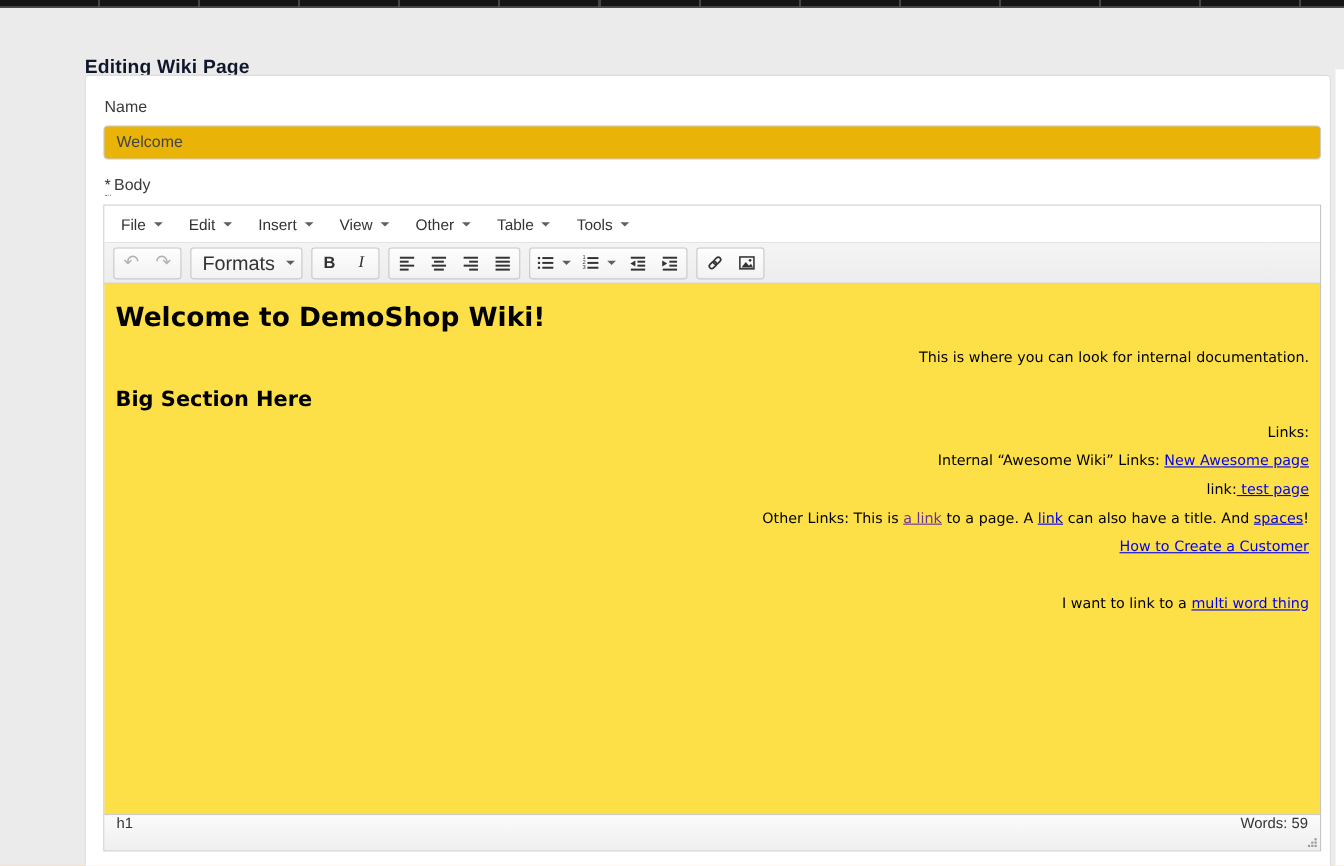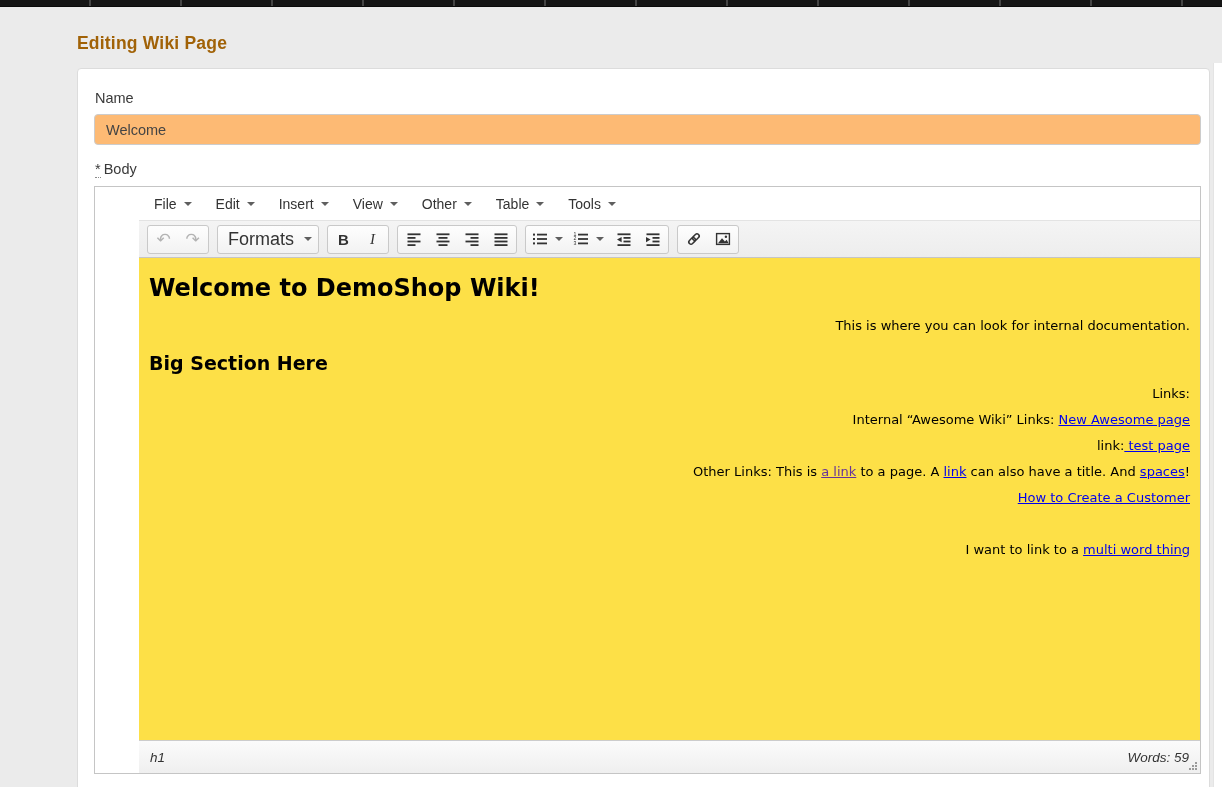--- a/index.html
+++ b/index.html
@@ -19,45 +19,45 @@
     background:repeating-linear-gradient(90deg,#151515 0 89px,#454545 89px 91px);
     border-bottom:1px solid #0a0a0a;
   }
   
   .scroll-track{
     position:absolute;top:63px;right:0;width:9px;height:724px;
     background:#ffffff;border-left:1px solid #e4e4e4;
   }
   
   .page-title{
-    position:absolute;left:77px;top:33px;margin:0;
-    font-size:17.5px;font-weight:bold;color:#a16207;letter-spacing:.2px;
+    position:absolute;left:77px;top:50px;margin:0;
+    font-size:17.5px;font-weight:bold;color:#0f172a;letter-spacing:.2px;
   }
   
   .card{
     position:absolute;left:77px;top:68px;width:1133px;height:760px;
     background:#fff;border:1px solid #dcdcdc;border-radius:4px;
   }
   .field-label{
     position:absolute;left:17px;font-size:14.5px;color:#3a3a3a;
   }
   .name-label{top:21px;}
   .body-label{top:92px;}
   .req{border-bottom:1px dotted #8a8a8a;text-decoration:none;margin-right:3px;}
   .name-input{
     position:absolute;left:16px;top:45px;width:1107px;height:31px;
-    border:1px solid #cccccc;border-radius:4px;background:#fdba74;
+    border:1px solid #cccccc;border-radius:4px;background:#eab308;
     padding:0 11px;font-size:14.5px;color:#444;
     font-family:"Liberation Sans", sans-serif;outline:none;
   }
   
   .editor{
     position:absolute;left:16px;top:117px;width:1107px;height:588px;
     border:1px solid #c5c5c5;background:#fff;
-    display:flex;flex-direction:column;padding-left:44px;
+    display:flex;flex-direction:column;
   }
   
   .menubar{
     height:34px;flex:0 0 34px;display:flex;align-items:stretch;
     background:#fff;border-bottom:1px solid #e3e3e3;padding-left:3px;
   }
   .menu-item{
     display:flex;align-items:center;padding:0 12px;
     font-size:14px;color:#333;cursor:default;
   }
@@ -98,22 +98,22 @@
   .content h2{font-size:19px;margin:19px 0 12px;font-weight:bold;}
   .content p{font-size:13px;line-height:15px;margin:11px 0;text-align:right;}
   .content a{text-decoration:underline;cursor:pointer;}
   .content a.blue{color:var(--link-blue);}
   .content a.visited{color:var(--link-visited);}
   
   .statusbar{
     height:33px;flex:0 0 33px;position:relative;
     border-top:1px solid #cccccc;
     background:linear-gradient(#fbfbfb,#efefef);
-    display:flex;align-items:center;justify-content:space-between;
-    padding:0 11px;font-size:13.5px;color:#333;font-style:italic;
+    display:flex;align-items:flex-start;justify-content:space-between;
+    padding:0 11px;font-size:13.5px;color:#333;
   }
   .grip{position:absolute;right:3px;bottom:3px;width:9px;height:9px;}
   .grip::after{
     content:"";position:absolute;right:0;bottom:0;width:2px;height:2px;background:#9a9a9a;
     box-shadow:-3px 0 #9a9a9a,-6px 0 #9a9a9a,0 -3px #9a9a9a,-3px -3px #9a9a9a,0 -6px #9a9a9a;
   }
 </style>
 </head>
 <body>
 

